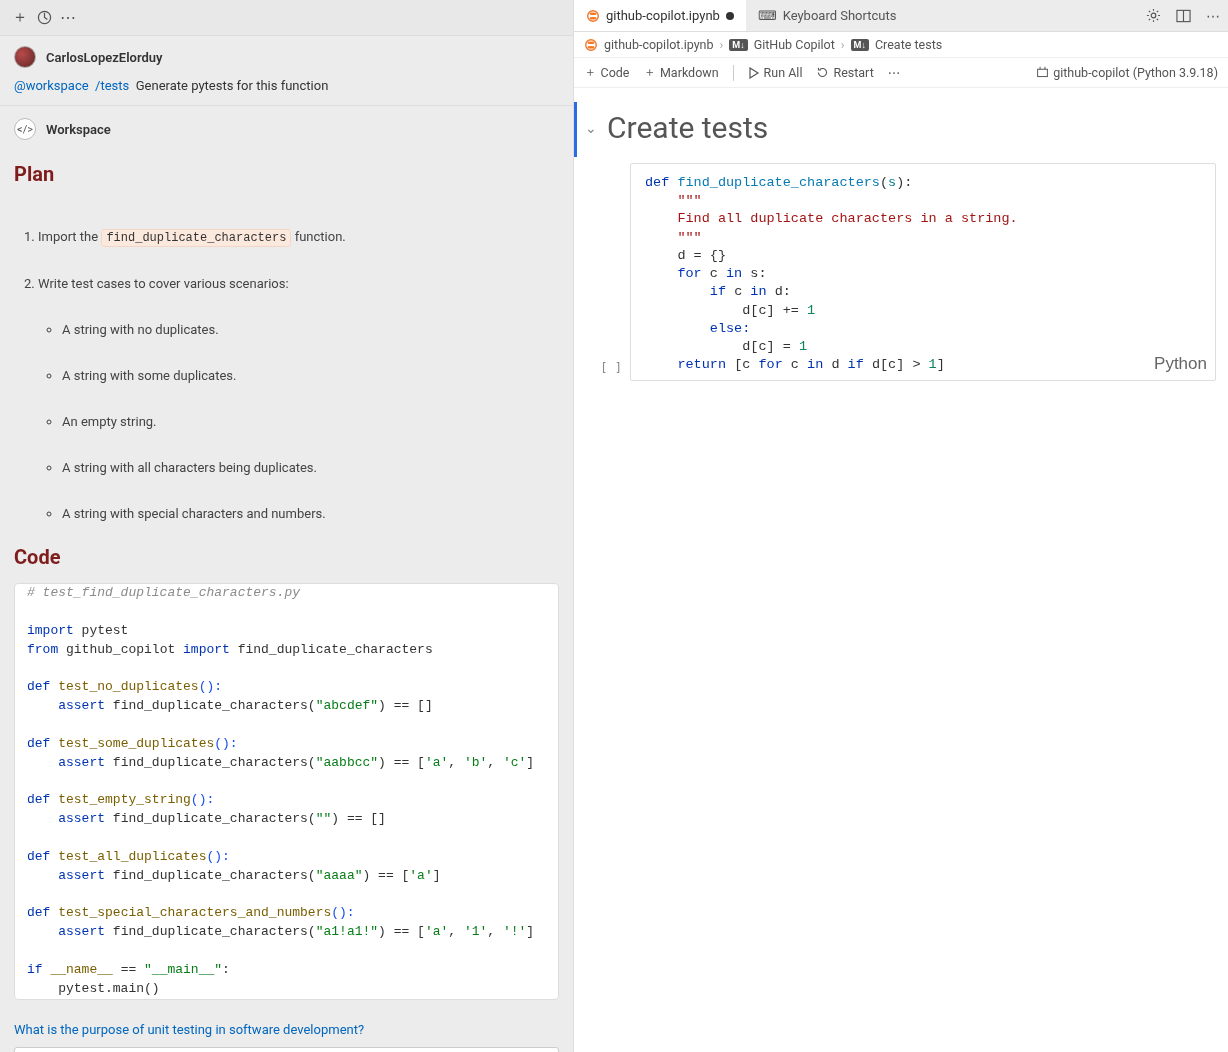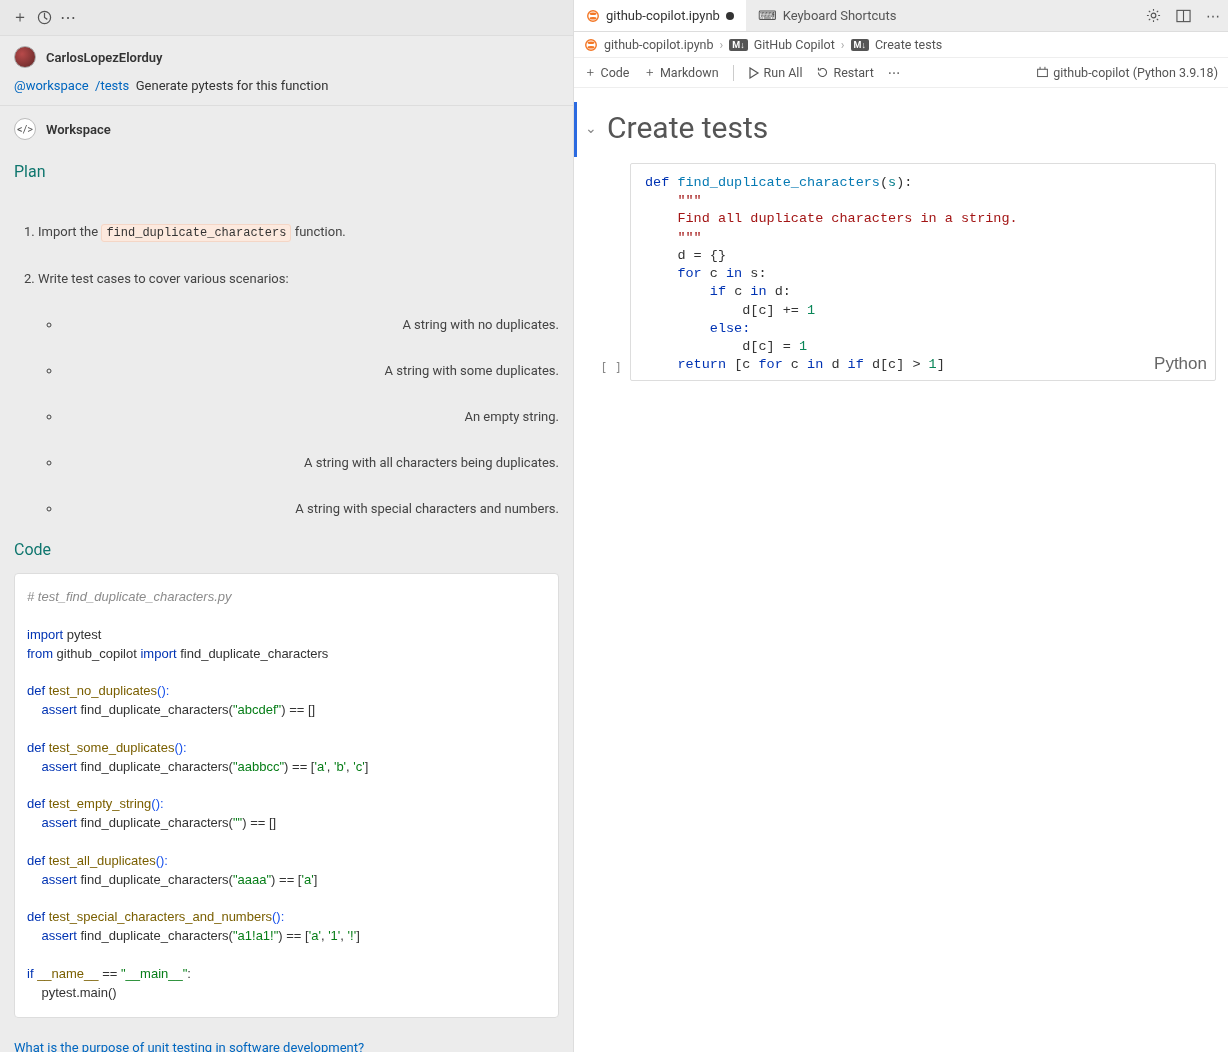--- a/index.html
+++ b/index.html
@@ -72,51 +72,51 @@
 }
 .code-icon-wrap {
   width: 22px; height: 22px; border-radius: 50%;
   border: 1px solid #bbb; background:#fff;
   display:flex; align-items:center; justify-content:center;
   margin-right: 10px;
   font-size: 11px; color:#555;
 }
 .ws-name { font-weight:600; }
 .section-heading {
-  font-weight:400; font-size:16px; color:#0f766e;
+  font-weight:700; font-size:20px; color:#7f1d1d;
   padding: 16px 14px 6px 14px;
 }
 ol.plan-list {
   padding: 6px 14px 4px 38px;
   font-size:13px;
   color:#444;
 }
 ol.plan-list li { margin-bottom: 4px; margin-top: 31px; }
 ul.plan-sub {
   list-style: circle;
   padding-left: 24px;
   margin-top: 2px;
 }
-ul.plan-sub li { margin-bottom: 2px; text-align: right; }
+ul.plan-sub li { margin-bottom: 2px; }
 .inline-code {
   font-family: "SFMono-Regular", Consolas, "Liberation Mono", Menlo, monospace;
   font-size: 12px;
   background: #fce9de;
   color: #333;
   padding: 1px 4px;
   border-radius: 3px;
   border: 1px solid #f4d6c6;
 }
 .code-block {
   margin: 8px 14px;
   background: #fff;
   border: 1px solid #ddd;
   border-radius: 4px;
-  padding: 14px 12px;
-  font-family: Liberation Sans, sans-serif;
+  padding: 0 12px;
+  font-family: Liberation Mono, monospace;
   font-size: 13px;
   line-height: 1.45;
   white-space: pre;
   color: #333;
   overflow-x: hidden;
 }
 .c-comment { color:#8b8b8b; font-style: italic;}
 .c-kw { color:#0033b3; }
 .c-fn { color:#7a5f00; }
 .c-str { color:#067d17; }

